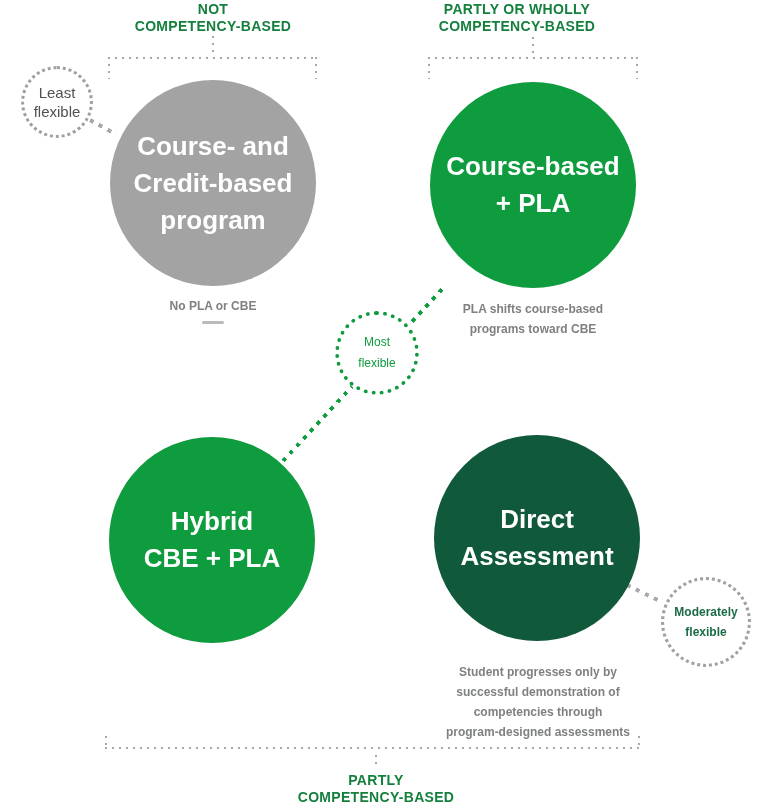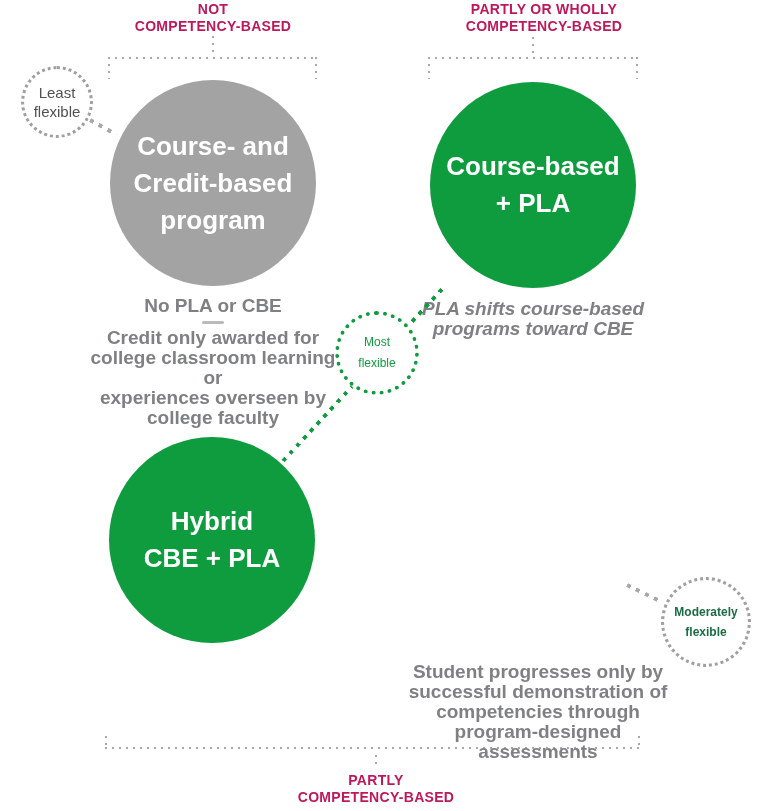--- a/index.html
+++ b/index.html
@@ -5,25 +5,25 @@
   html,body { margin:0; padding:0; background:#ffffff; }
   #stage {
     position:relative; width:761px; height:811px; background:#ffffff;
     font-family:"Liberation Sans", sans-serif; overflow:hidden;
   }
   .ml { white-space:pre-line; }
 
   
   .hdr {
     position:absolute; width:300px; text-align:center;
-    color:#be185d; font-weight:bold; font-size:14px; line-height:17px;
+    color:#15803d; font-weight:bold; font-size:14px; line-height:17px;
     letter-spacing:.3px;
   }
   #hdr-tl { left:63px;  top:1px; }
-  #hdr-tr { left:394px; top:1px; }
+  #hdr-tr { left:367px; top:1px; }
   #hdr-b  { left:226px; top:772px; }
 
   
   .dh { position:absolute; height:2px;
         background:repeating-linear-gradient(90deg,#a8a8a8 0 2px,transparent 2px 7px); }
   .dv { position:absolute; width:2px;
         background:repeating-linear-gradient(180deg,#a8a8a8 0 2px,transparent 2px 7px); }
 
   #br-tl-h { left:108px; top:57px; width:209px; }
   #br-tl-l { left:108px; top:57px; height:22px; }
@@ -75,24 +75,24 @@
   #b-least { left:21px;  top:66px;  width:72px; height:72px;
              border:3px dotted #9f9f9f; color:#515153; font-size:15px; line-height:19px; }
   #b-most  { left:335px; top:311px; width:84px; height:84px;
              border:4px dotted #0f9c3e; color:#0f9c3e; font-size:12px; line-height:21px; }
   #b-mod   { left:661px; top:577px; width:90px; height:90px;
              border:3px dotted #a0a0a0; color:#1b6c44; font-size:12px; line-height:20px; font-weight:600; }
 
   
   .cap {
     position:absolute; text-align:center; color:#7f8082;
-    font-size:19px; line-height:20px; font-weight:600;
+    font-size:12px; line-height:20px; font-weight:600;
   }
   #cap-gray { left:88px;  top:296px; width:250px; }
-  #cap-tr   { left:408px; top:299px; width:250px;font-style:italic; }
+  #cap-tr   { left:408px; top:299px; width:250px; }
   #cap-bl   { left:82px;  top:650px; width:260px; }
   #cap-br   { left:407px; top:650px; width:262px;margin-top:12px; }
   .cap-divider {
     width:22px; height:3px; background:#b9babb; border-radius:2px;
     margin:5px auto 4px auto;
   }
 </style>
 </head>
 <body>
 
@@ -130,28 +130,28 @@
 program</div>
   </div>
   <div class="bubble" id="c-tr">
     <div class="ml">Course-based
 + PLA</div>
   </div>
   <div class="bubble" id="c-bl">
     <div class="ml">Hybrid
 CBE + PLA</div>
   </div>
+  <div class="bubble" id="c-br">
+    <div class="ml">Direct
+Assessment</div>
+  </div>
 
   <div class="cap" id="cap-gray">
     <div class="ml">No PLA or CBE</div>
     <div class="cap-divider"></div>
-    <div class="ml">Credit only awarded for
-college classroom learning or
-experiences overseen by
-college faculty</div>
   </div>
   <div class="cap ml" id="cap-tr">PLA shifts course-based
 programs toward CBE</div>
   <div class="cap ml" id="cap-br">Student progresses only by
 successful demonstration of
 competencies through
 program-designed assessments</div>
 
   <div class="badge" id="b-least">
     <div class="ml">Least

